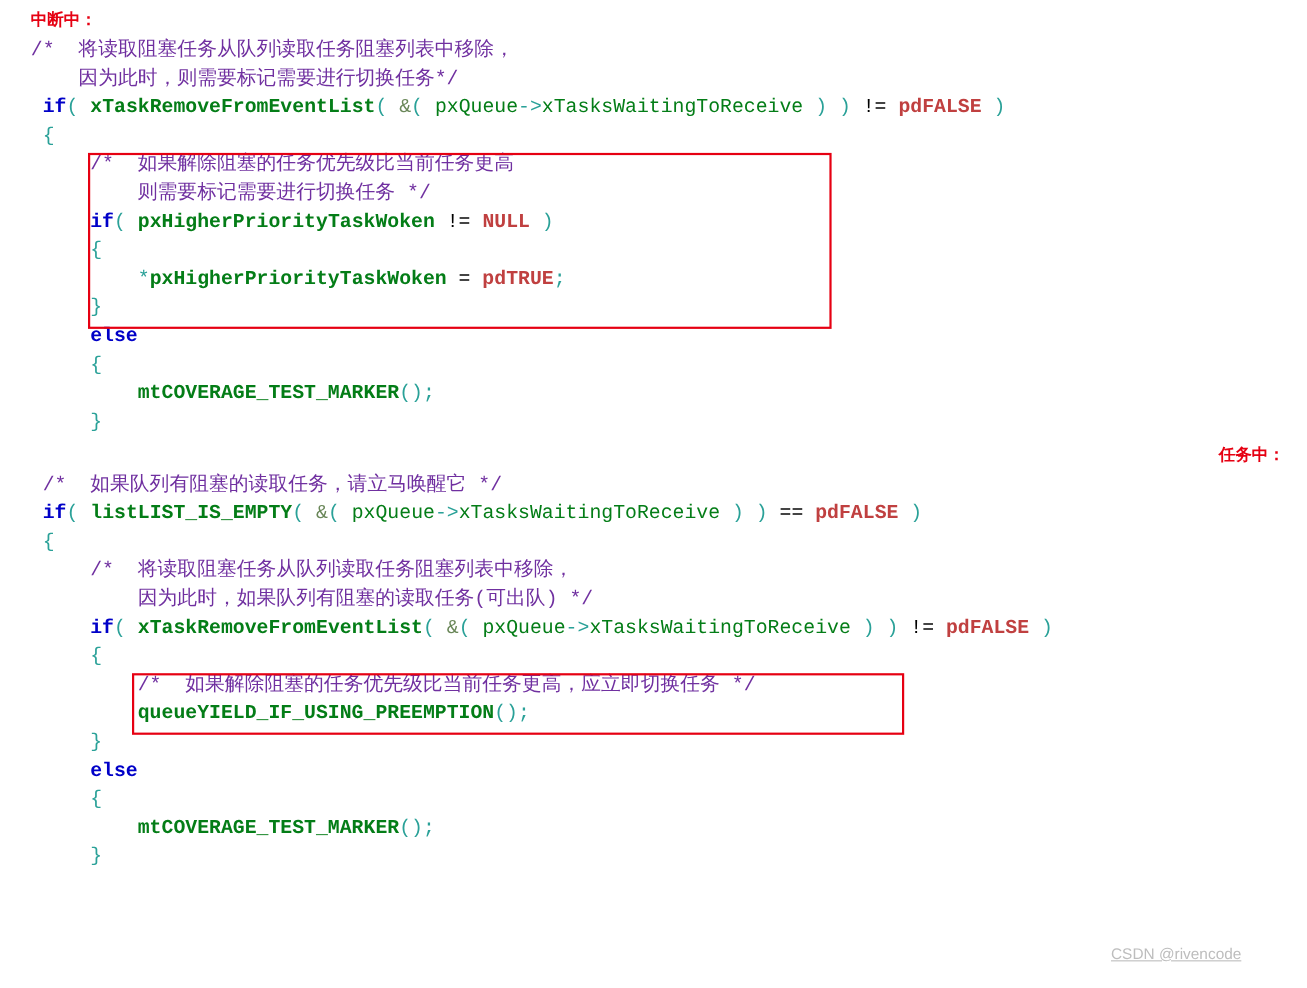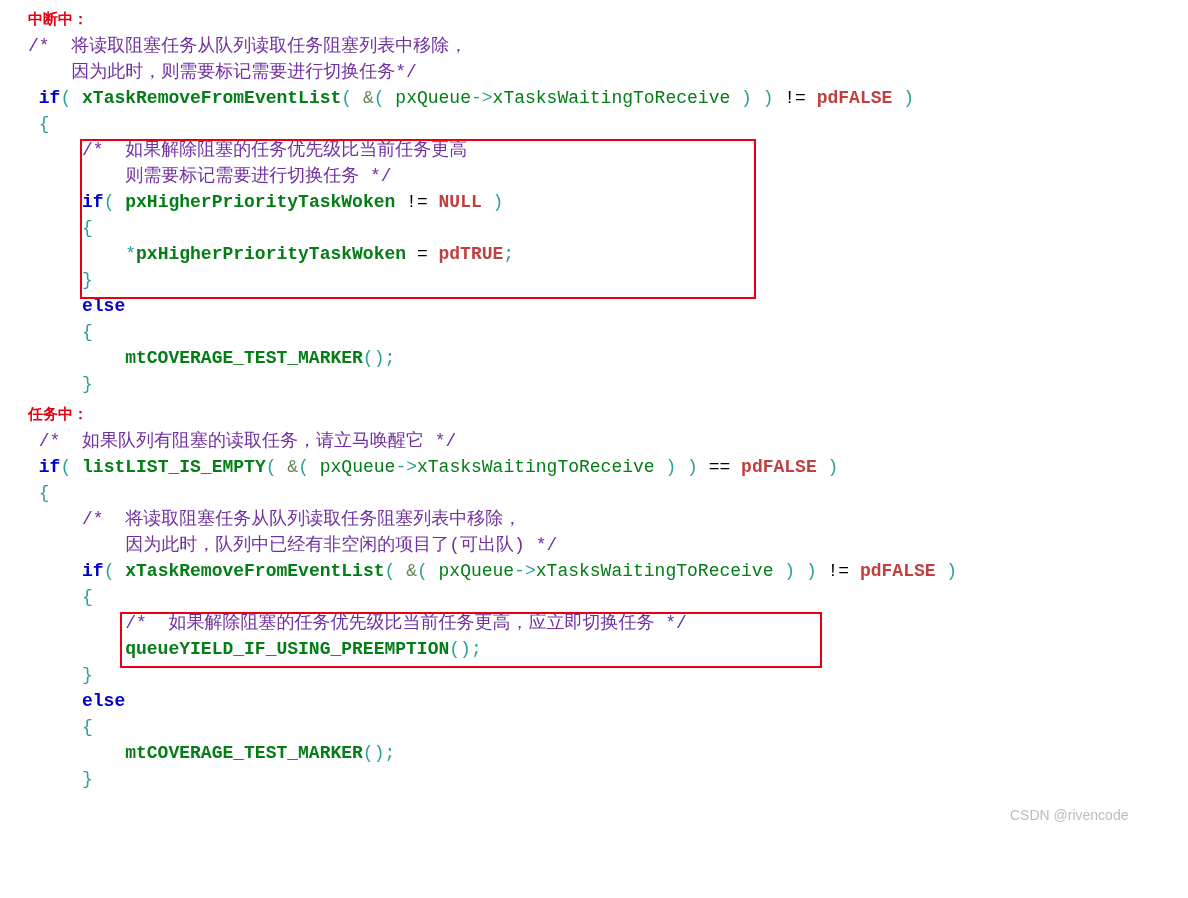--- a/index.html
+++ b/index.html
@@ -69,33 +69,33 @@
      <span class="c-paren">{</span>
          <span class="c-star">*</span><span class="c-fn">pxHigherPriorityTaskWoken</span> <span class="c-eq">=</span> <span class="c-null">pdTRUE</span><span class="c-paren">;</span>
      <span class="c-paren">}</span>
      <span class="c-kw">else</span>
      <span class="c-paren">{</span>
          <span class="c-fn">mtCOVERAGE_TEST_MARKER</span><span class="c-paren">()</span><span class="c-paren">;</span>
      <span class="c-paren">}</span></pre>
   <div class="red-box" style="left:52px; top:106px; width:676px; height:160px;"></div>
 </div>
 
-<div class="heading" style="margin-top:6px;">任务中：</div>
+<div class="heading" style="margin-top:6px;text-align:right;">任务中：</div>
 
 <div class="block">
 <pre> <span class="c-comment">/*  如果队列有阻塞的读取任务，请立马唤醒它 */</span>
  <span class="c-kw">if</span><span class="c-paren">(</span> <span class="c-fn">listLIST_IS_EMPTY</span><span class="c-paren">(</span> <span class="c-amp">&amp;</span><span class="c-paren">(</span> <span class="c-fn-nb">pxQueue</span><span class="c-arrow">-&gt;</span><span class="c-fn-nb">xTasksWaitingToReceive</span> <span class="c-paren">)</span> <span class="c-paren">)</span> <span class="c-op">==</span> <span class="c-false">pdFALSE</span> <span class="c-paren">)</span>
  <span class="c-paren">{</span>
      <span class="c-comment">/*  将读取阻塞任务从队列读取任务阻塞列表中移除，</span>
-     <span class="c-comment">    因为此时，队列中已经有非空闲的项目了(可出队) */</span>
+     <span class="c-comment">    因为此时，如果队列有阻塞的读取任务(可出队) */</span>
      <span class="c-kw">if</span><span class="c-paren">(</span> <span class="c-fn">xTaskRemoveFromEventList</span><span class="c-paren">(</span> <span class="c-amp">&amp;</span><span class="c-paren">(</span> <span class="c-fn-nb">pxQueue</span><span class="c-arrow">-&gt;</span><span class="c-fn-nb">xTasksWaitingToReceive</span> <span class="c-paren">)</span> <span class="c-paren">)</span> <span class="c-op">!=</span> <span class="c-false">pdFALSE</span> <span class="c-paren">)</span>
      <span class="c-paren">{</span>
          <span class="c-comment">/*  如果解除阻塞的任务优先级比当前任务更高，应立即切换任务 */</span>
          <span class="c-fn">queueYIELD_IF_USING_PREEMPTION</span><span class="c-paren">()</span><span class="c-paren">;</span>
      <span class="c-paren">}</span>
      <span class="c-kw">else</span>
      <span class="c-paren">{</span>
          <span class="c-fn">mtCOVERAGE_TEST_MARKER</span><span class="c-paren">()</span><span class="c-paren">;</span>
      <span class="c-paren">}</span></pre>
   <div class="red-box" style="left:92px; top:184px; width:702px; height:56px;"></div>
 </div>
 
-<div class="watermark" style="left:1010px; top:806px;">CSDN @rivencode</div>
+<div class="watermark" style="left:1010px; top:858px;text-decoration:underline;">CSDN @rivencode</div>
 
 </body></html>

